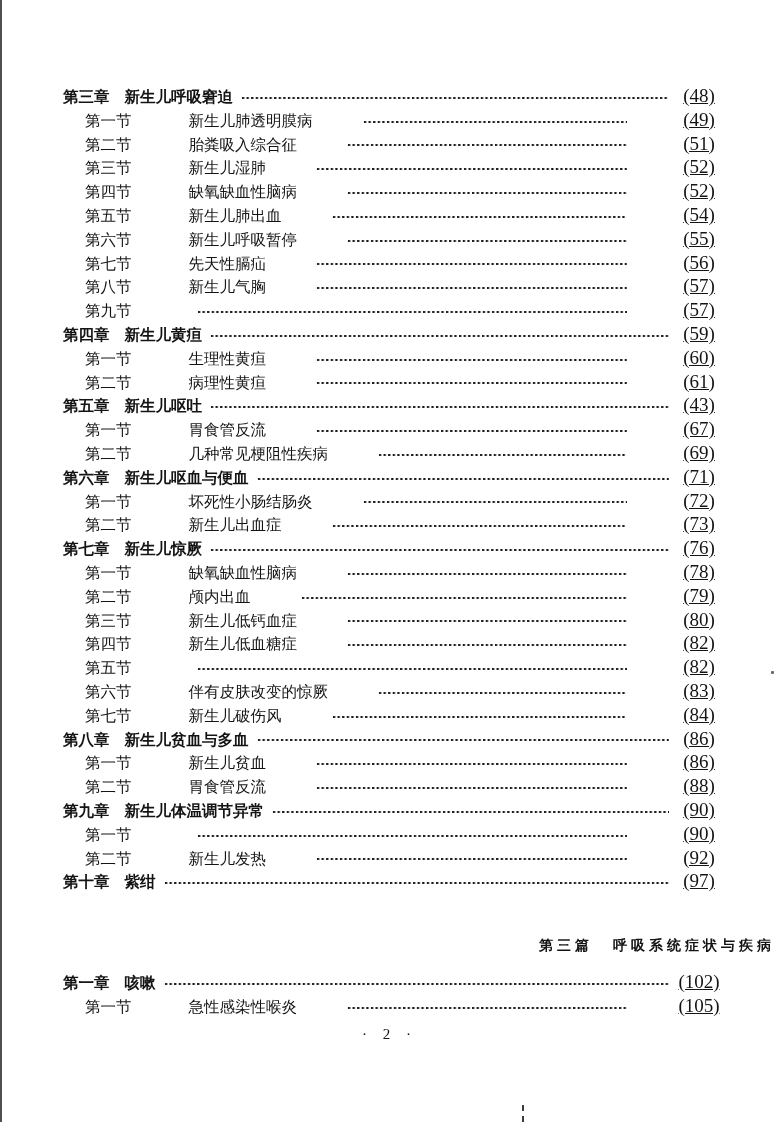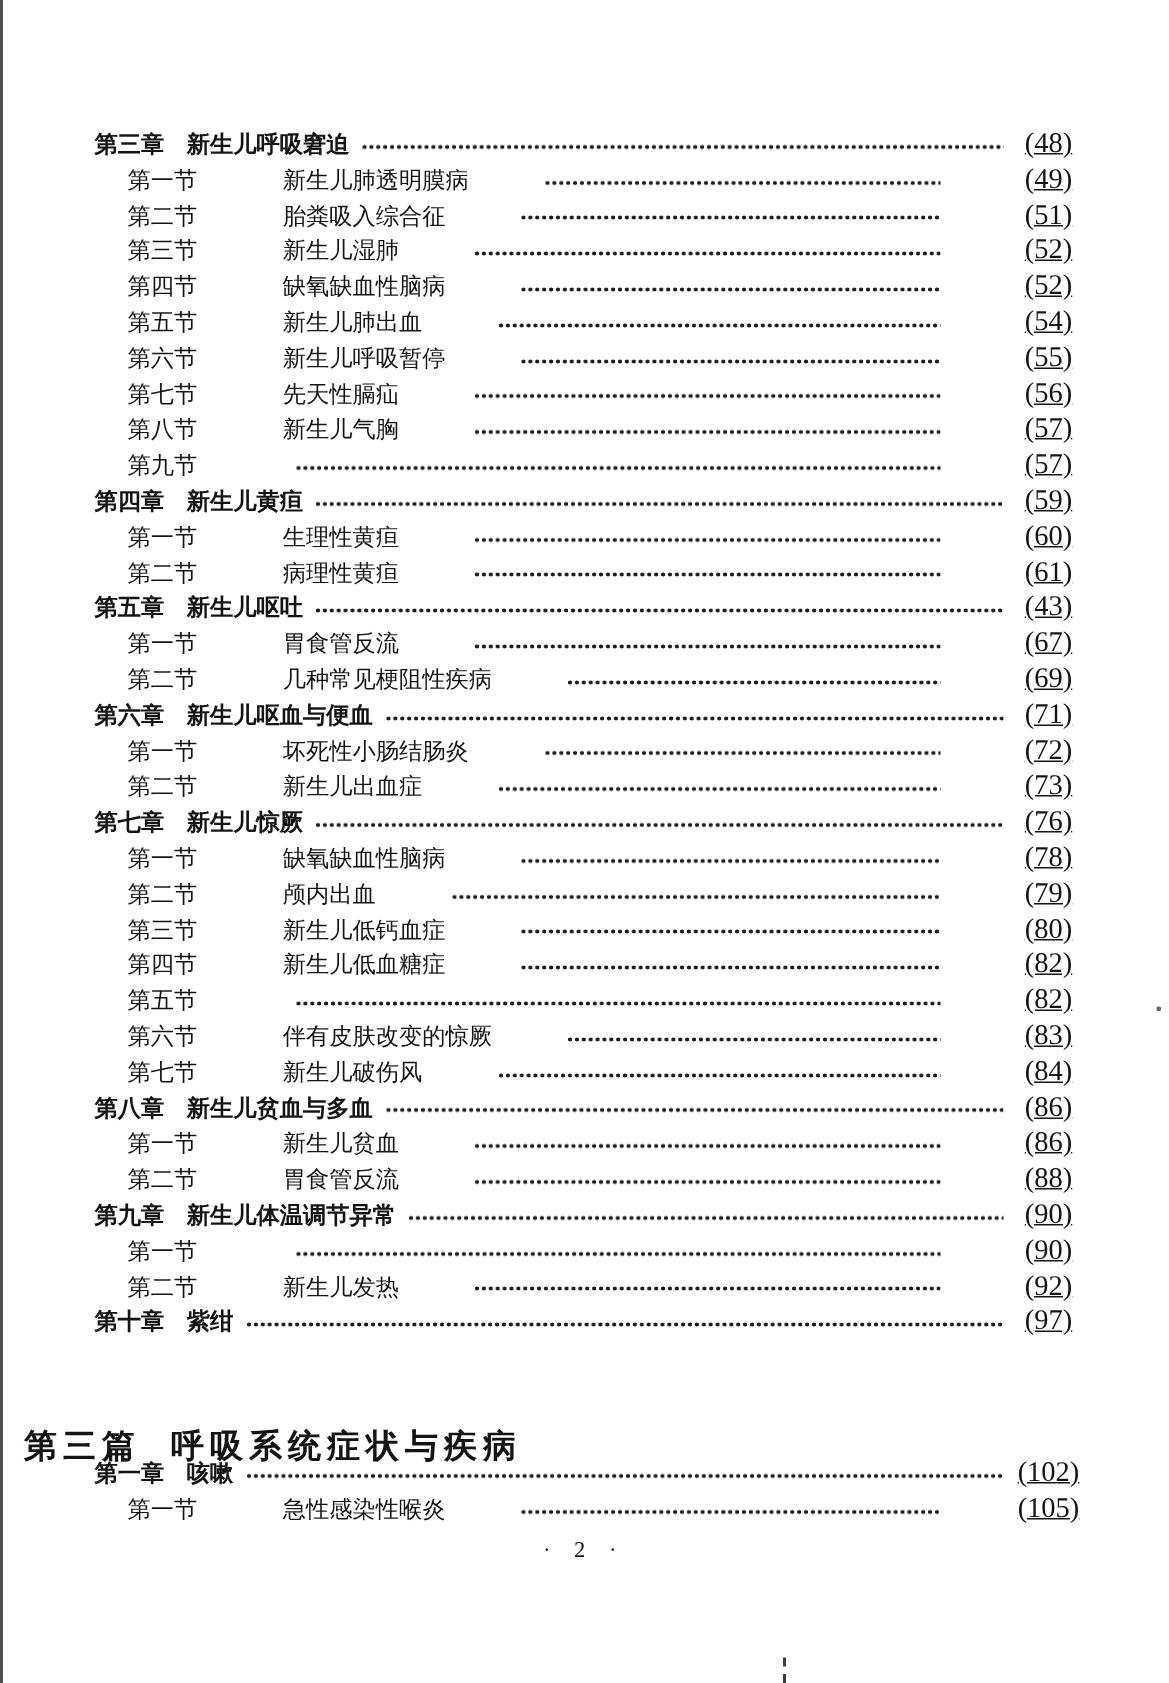--- a/index.html
+++ b/index.html
@@ -57,23 +57,23 @@
     text-align: center;
     font-weight: normal;
     font-size: 19px;
     text-decoration: underline;
   }
   .part-heading {
     position: absolute;
     top: 933px;
     left: 0;
     right: 0;
-    margin: 16px;
-    text-align: left;
-    font-size: 22px;
+    margin: 4px;
+    text-align: right;
+    font-size: 14px;
     font-weight: bold;
     letter-spacing: 4px;
   }
   .part-heading .heading-label { margin-right: 20px; }
   .page-footer {
     position: absolute;
     top: 1026px;
     left: 0;
     right: 0;
     text-align: center;

